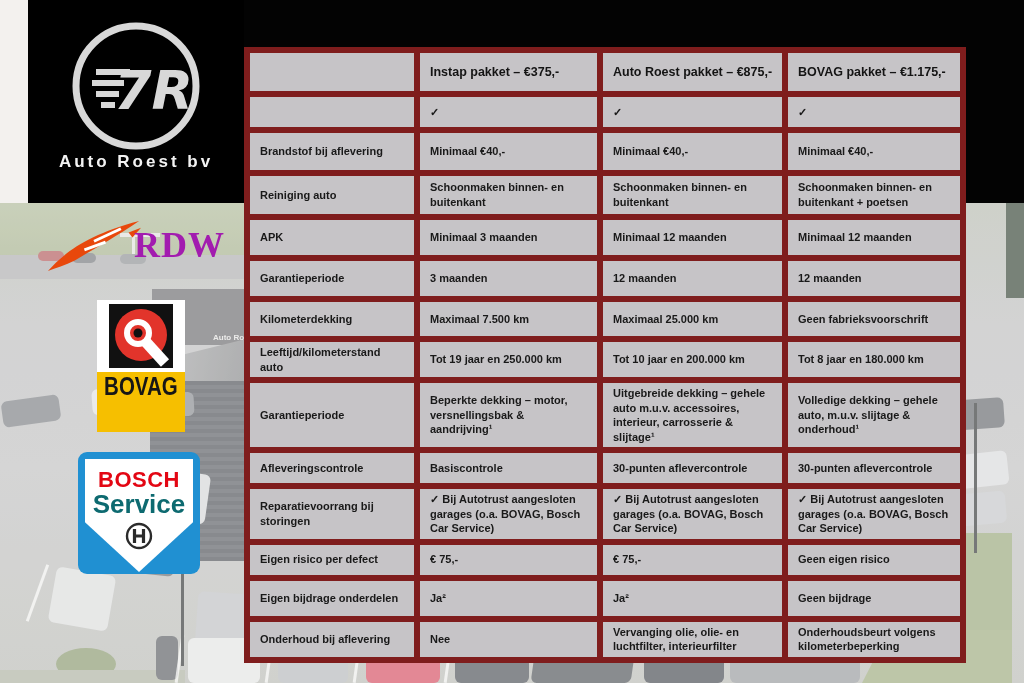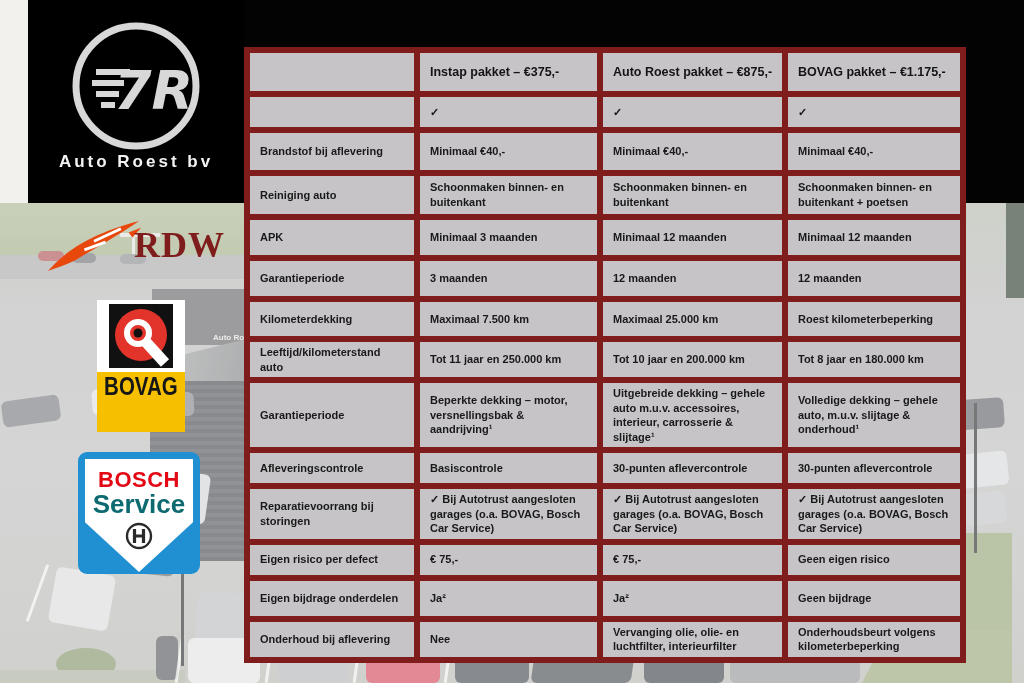--- a/index.html
+++ b/index.html
@@ -35,21 +35,21 @@
   .banner{left:0;top:0;width:1024px;height:203px;background:#030303;}
   .sliver{left:0;top:0;width:28px;height:203px;background:#f3f1ee;}
   .dealer{left:28px;top:0;width:216px;height:203px;background:#000;text-align:center;}
   .dealer svg{display:block;margin:16px auto 0;}
   .dealer-name{color:#f3f3f3;font-size:17px;font-weight:bold;letter-spacing:3px;margin-top:-4px;}
 
   
   .rdw{left:46px;top:218px;width:215px;height:58px;}
   .rdw svg{position:absolute;left:0;top:0;}
   .rdw-text{position:absolute;left:88px;top:6px;font-family:"Liberation Serif",serif;
-            font-weight:bold;font-size:36px;color:#7f1d1d;letter-spacing:1px;text-align:right;}
+            font-weight:bold;font-size:36px;color:#a21caf;letter-spacing:1px;text-align:right;}
   .bovag{left:97px;top:300px;width:88px;height:132px;background:#fff;}
   .bovag-emblem{margin:4px auto 0;width:64px;height:64px;background:#111;}
   .bovag-band{position:absolute;left:0;bottom:0;width:88px;height:60px;background:#f6bf00;
               display:flex;align-items:flex-start;justify-content:center;}
   .bovag-band span{font-size:25px;font-weight:800;color:#161616;transform:scaleX(.82);letter-spacing:0;}
   .bosch{left:78px;top:452px;width:122px;height:122px;background:#2090d2;border-radius:9px;}
   .shield{position:absolute;left:7px;top:7px;width:108px;height:113px;background:#fff;
           clip-path:polygon(0 0,100% 0,100% 56%,50% 100%,0 56%);text-align:center;}
   .bosch-w1{color:#e30613;font-size:22px;font-weight:800;letter-spacing:.5px;margin-top:8px;}
   .bosch-w2{color:#0d6a70;font-size:26px;font-weight:700;margin-top:-4px;}
@@ -222,25 +222,25 @@
       <tr>
         <td>Garantieperiode</td>
         <td>3 maanden</td>
         <td>12 maanden</td>
         <td>12 maanden</td>
       </tr>
       <tr>
         <td>Kilometerdekking</td>
         <td>Maximaal 7.500 km</td>
         <td>Maximaal 25.000 km</td>
-        <td>Roest kilometerbeperking</td>
+        <td>Geen fabrieksvoorschrift</td>
       </tr>
       <tr>
         <td>Leeftijd/kilometerstand auto</td>
-        <td>Tot 11 jaar en 250.000 km</td>
+        <td>Tot 19 jaar en 250.000 km</td>
         <td>Tot 10 jaar en 200.000 km</td>
         <td>Tot 8 jaar en 180.000 km</td>
       </tr>
       <tr>
         <td>Garantieperiode</td>
         <td>Beperkte dekking – motor, versnellingsbak &amp; aandrijving¹</td>
         <td>Uitgebreide dekking – gehele auto m.u.v. accessoires, interieur, carrosserie &amp; slijtage¹</td>
         <td>Volledige dekking – gehele auto, m.u.v. slijtage &amp; onderhoud¹</td>
       </tr>
       <tr>

